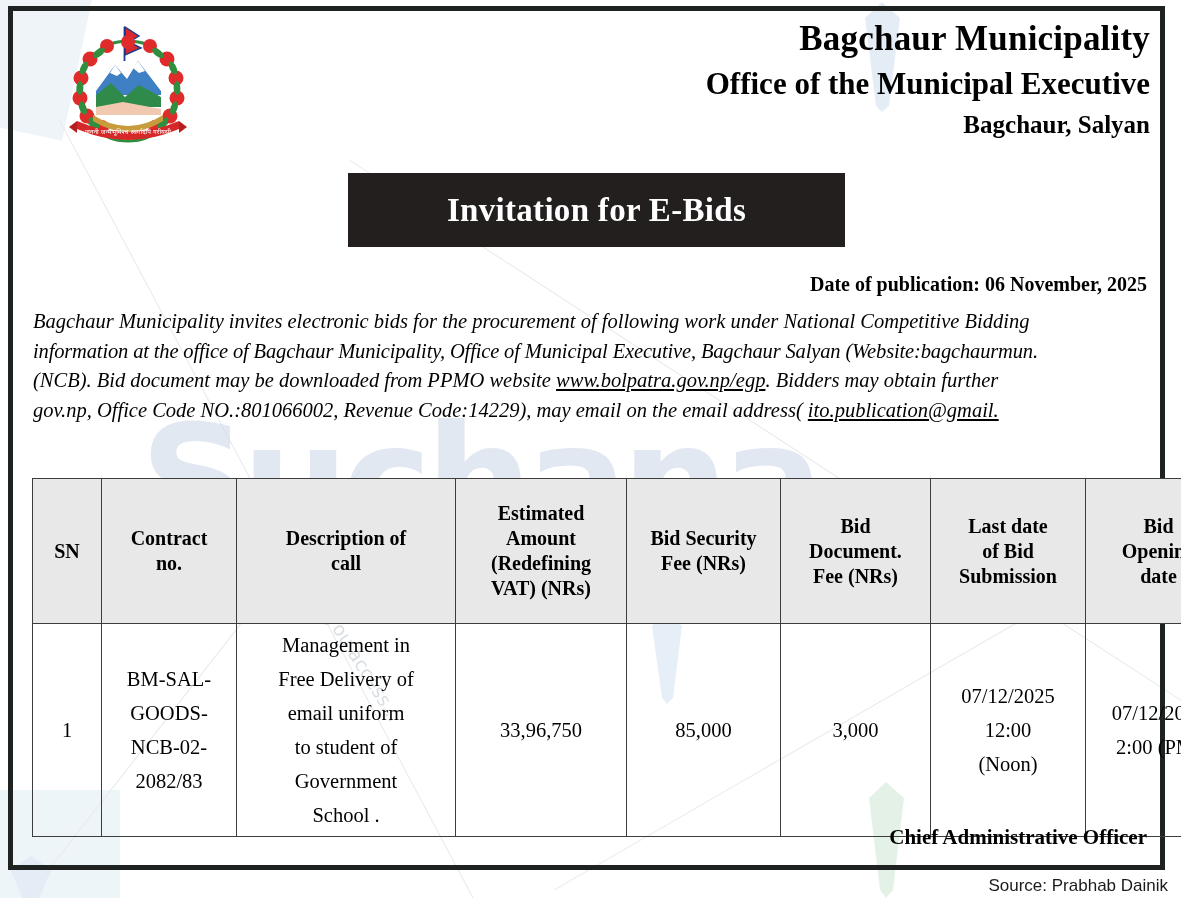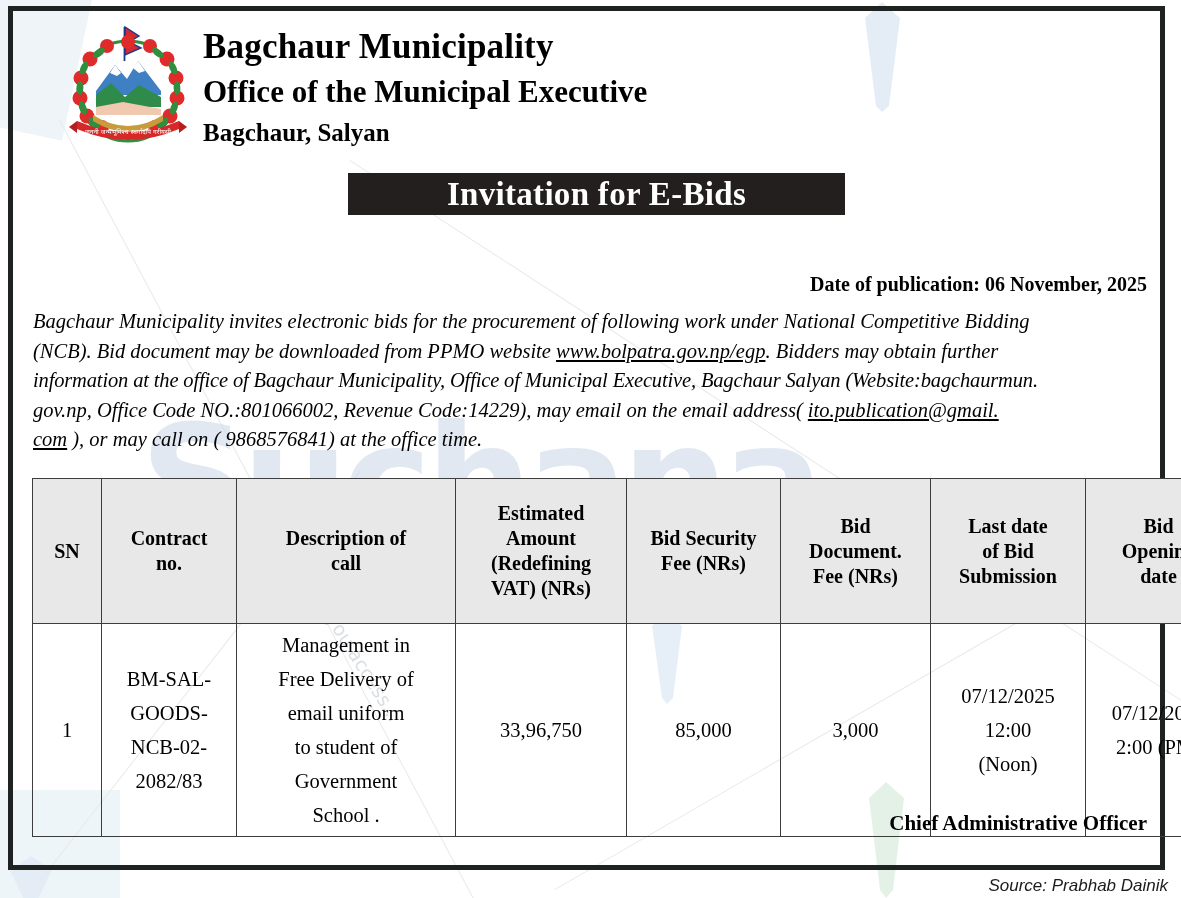--- a/index.html
+++ b/index.html
@@ -102,22 +102,22 @@
     top: 10px;
     width: 130px;
     height: 132px;
   }
   #emblem svg { display: block; }
 
   #title-block {
     position: absolute;
     left: 190px;
     right: 10px;
-    top: 14px;
-    text-align: left;
+    top: 6px;
+    text-align: right;
   }
   .t-line1 {
     font-size: 35px;
     font-weight: bold;
     letter-spacing: .2px;
     line-height: 1.25;
   }
   .t-line2 {
     font-size: 31px;
     font-weight: bold;
@@ -133,21 +133,21 @@
   #banner-row {
     position: relative;
     height: 64px;
     margin-top: 2px;
   }
   #banner {
     position: absolute;
     left: 335px;
     top: 0;
     width: 497px;
-    height: 42px;
+    height: 74px;
     background: #231f1f;
     display: flex;
     align-items: center;
     justify-content: center;
   }
   #banner .banner-text {
     color: #ffffff;
     font-size: 33px;
     font-weight: bold;
     letter-spacing: .3px;
@@ -220,33 +220,32 @@
   .c-amt  { width: 162px; font-family: Liberation Serif, serif; }
   .c-sec  { width: 145px; }
   .c-docf { width: 141px; }
   .c-last { width: 146px; }
   .c-open { width: 137px; }
 
   
   #cao {
     position: absolute;
     right: 13px;
-    bottom: 29px;
+    bottom: 15px;
     font-size: 21px;
     font-weight: bold;
     z-index: 3;
   }
 
   
   #source-credit {
     position: absolute;
     right: 13px;
     top: 876px;
     font-family: "Liberation Sans", "DejaVu Sans", sans-serif;
-    font-style: italic;
     font-size: 17px;
     color: #1b1b1b;
     z-index: 3;
   }
 </style>
 </head>
 <body>
 
 <div id="bg-layer">
   <div class="wash" style="left:-40px;top:-30px;width:120px;height:160px;background:#eef4f8;transform:rotate(12deg);"></div>
@@ -353,24 +352,23 @@
     <div id="banner-row">
       <div id="banner">
         <span class="banner-text">Invitation for E-Bids</span>
       </div>
     </div>
 
     <div id="pubdate">Date of publication: 06 November, 2025</div>
 
     <div id="body-para">
       <span class="ln">Bagchaur Municipality invites electronic bids for the procurement of following work under National Competitive Bidding</span>
+      <span class="ln tight">information at the office of Bagchaur Municipality, Office of Municipal Executive, Bagchaur Salyan (Website:bagchaurmun.</span>
       <span class="ln"><span>(NCB). Bid document may be downloaded from PPMO website </span><u>www.bolpatra.gov.np/egp</u><span>. Bidders may obtain further</span></span>
-      <span class="ln tight">information at the office of Bagchaur Municipality, Office of Municipal Executive, Bagchaur Salyan (Website:bagchaurmun.</span>
       <span class="ln"><span>gov.np, Office Code NO.:801066002, Revenue Code:14229), may email on the email address( </span><u>ito.publication@gmail.</u></span>
-      <span class="ln"><u>com</u><span> ), or may call on ( 9868576841) at the office time.</span></span>
     </div>
 
     <div id="bid-table-wrap">
       <table class="bid">
         <thead>
           <tr>
             <th class="c-sn">
               <span>SN</span>
             </th>
             <th class="c-ctr">

